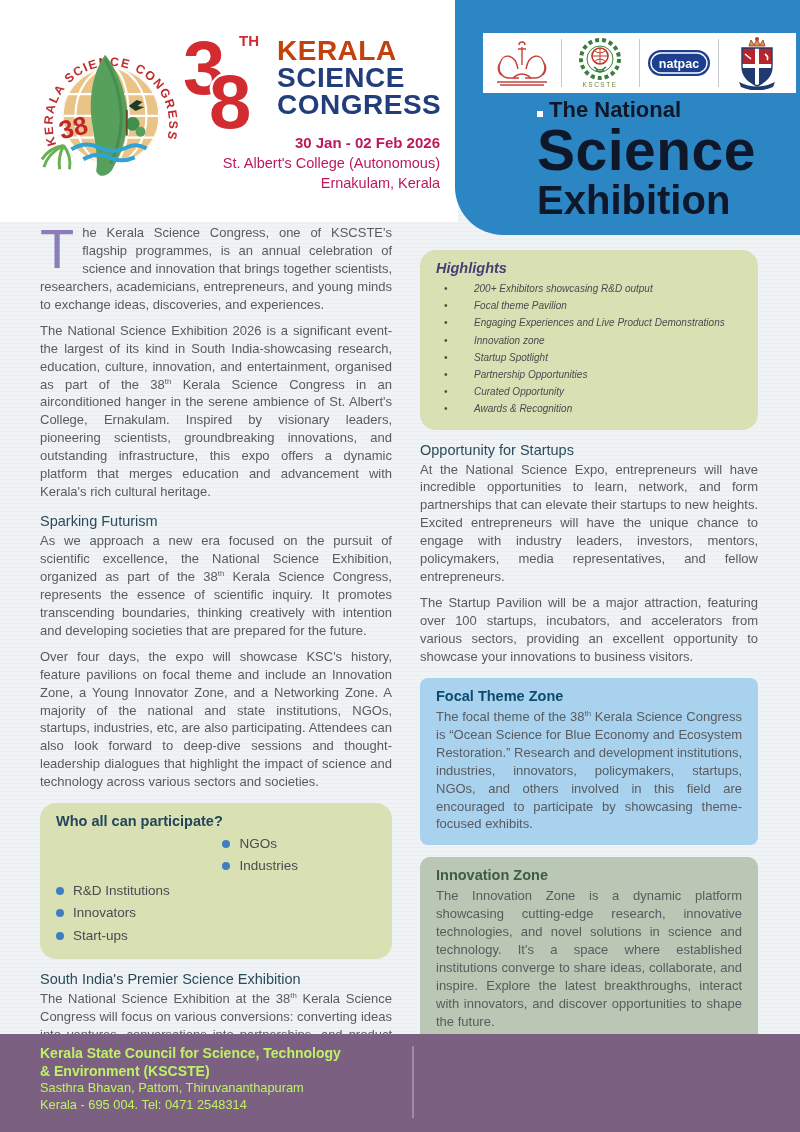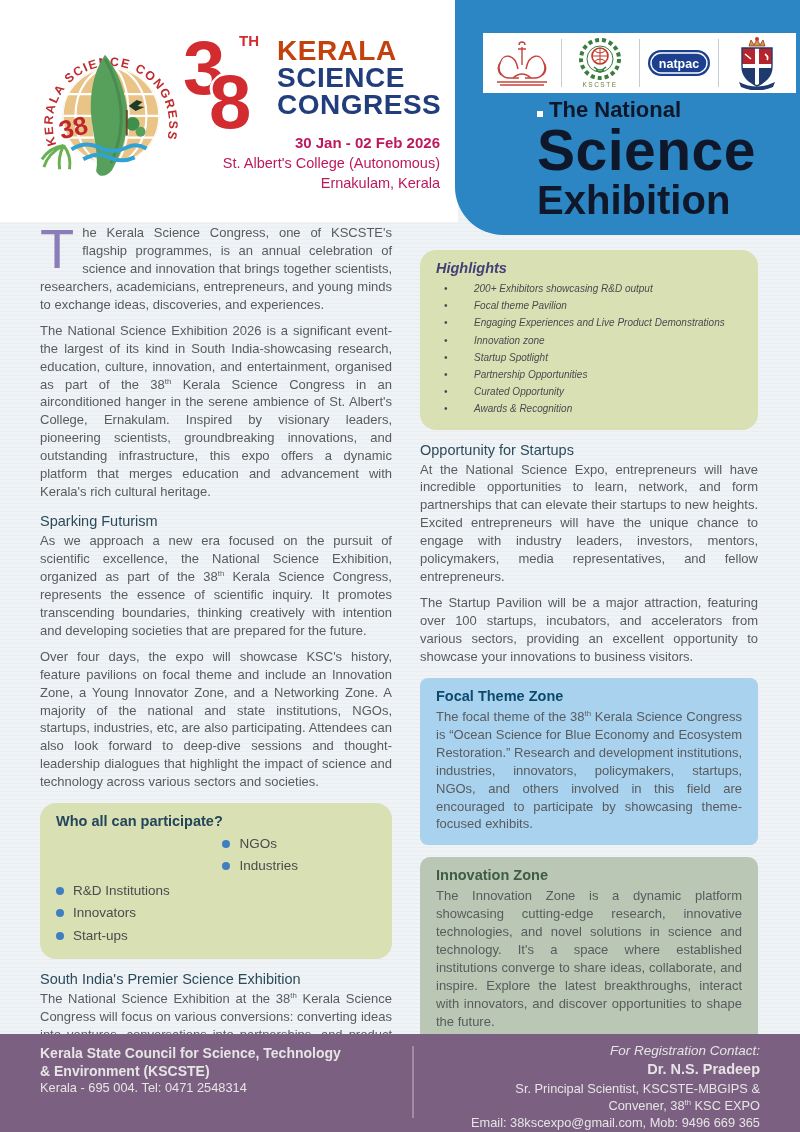--- a/index.html
+++ b/index.html
@@ -55,21 +55,21 @@
   .participate-cols { display:flex; }
   .participate-cols ul { list-style:none; }
   .participate-cols ul:first-child { width:52%;margin-top:47px; }
   .participate-cols li { position:relative; padding-left:17px; font-size:13.5px; color:#4A4B4E; line-height:1.65; }
   .participate-cols li::before { content:""; position:absolute; left:0; top:7px; width:8px; height:8px;
                                  border-radius:50%; background:#3F7FC1; }
   .highlights-list { list-style:none; }
   .highlights-list li { position:relative; padding-left:38px; font-size:10px; color:#4A4B4E; line-height:1.72; }
   .highlights-list li::before { content:"•"; position:absolute; left:8px; color:#4A4B4E; }
   
-  .footer { position:absolute; left:0; bottom:0; width:800px; height:98px; background:#7C6081; color:#e5e5e5; }
+  .footer { position:absolute; left:0; bottom:0; width:800px; height:98px; background:#7C6081; color:#bef264; }
   .footer-left { position:absolute; left:40px; top:11px; font-size:12.8px; line-height:1.32; }
   .footer-left .org-name { font-weight:bold; font-size:14px; line-height:1.25; }
   .footer-divider { position:absolute; left:412px; top:12px; height:72px; width:2px; background:#A18BA5; }
   .footer-right { position:absolute; right:40px; top:8px; text-align:right; font-size:12.8px; line-height:1.34; }
   .footer-right .contact-label { font-style:italic; font-size:13.5px; }
   .footer-right .contact-name { font-weight:bold; font-size:14.5px; }
 </style>
 </head>
 <body>
 
@@ -252,25 +252,19 @@
     <div class="box box-purple">
       
       
     </div>
   </section>
 
   <footer class="footer">
     <div class="footer-left">
       <div class="org-name">Kerala State Council for Science, Technology</div>
       <div class="org-name">&amp; Environment (KSCSTE)</div>
+      <div>Sasthra Bhavan, Pattom, Thiruvananthapuram</div>
       <div>Kerala - 695 004. Tel: 0471 2548314</div>
     </div>
     <div class="footer-divider"></div>
-    <div class="footer-right">
-      <div class="contact-label">For Registration Contact:</div>
-      <div class="contact-name">Dr. N.S. Pradeep</div>
-      <div>Sr. Principal Scientist, KSCSTE-MBGIPS &amp;</div>
-      <div>Convener, 38<sup>th</sup> KSC EXPO</div>
-      <div>Email: 38kscexpo@gmail.com, Mob: 9496 669 365</div>
-    </div>
   </footer>
 
 </div>
 
 </body></html>

